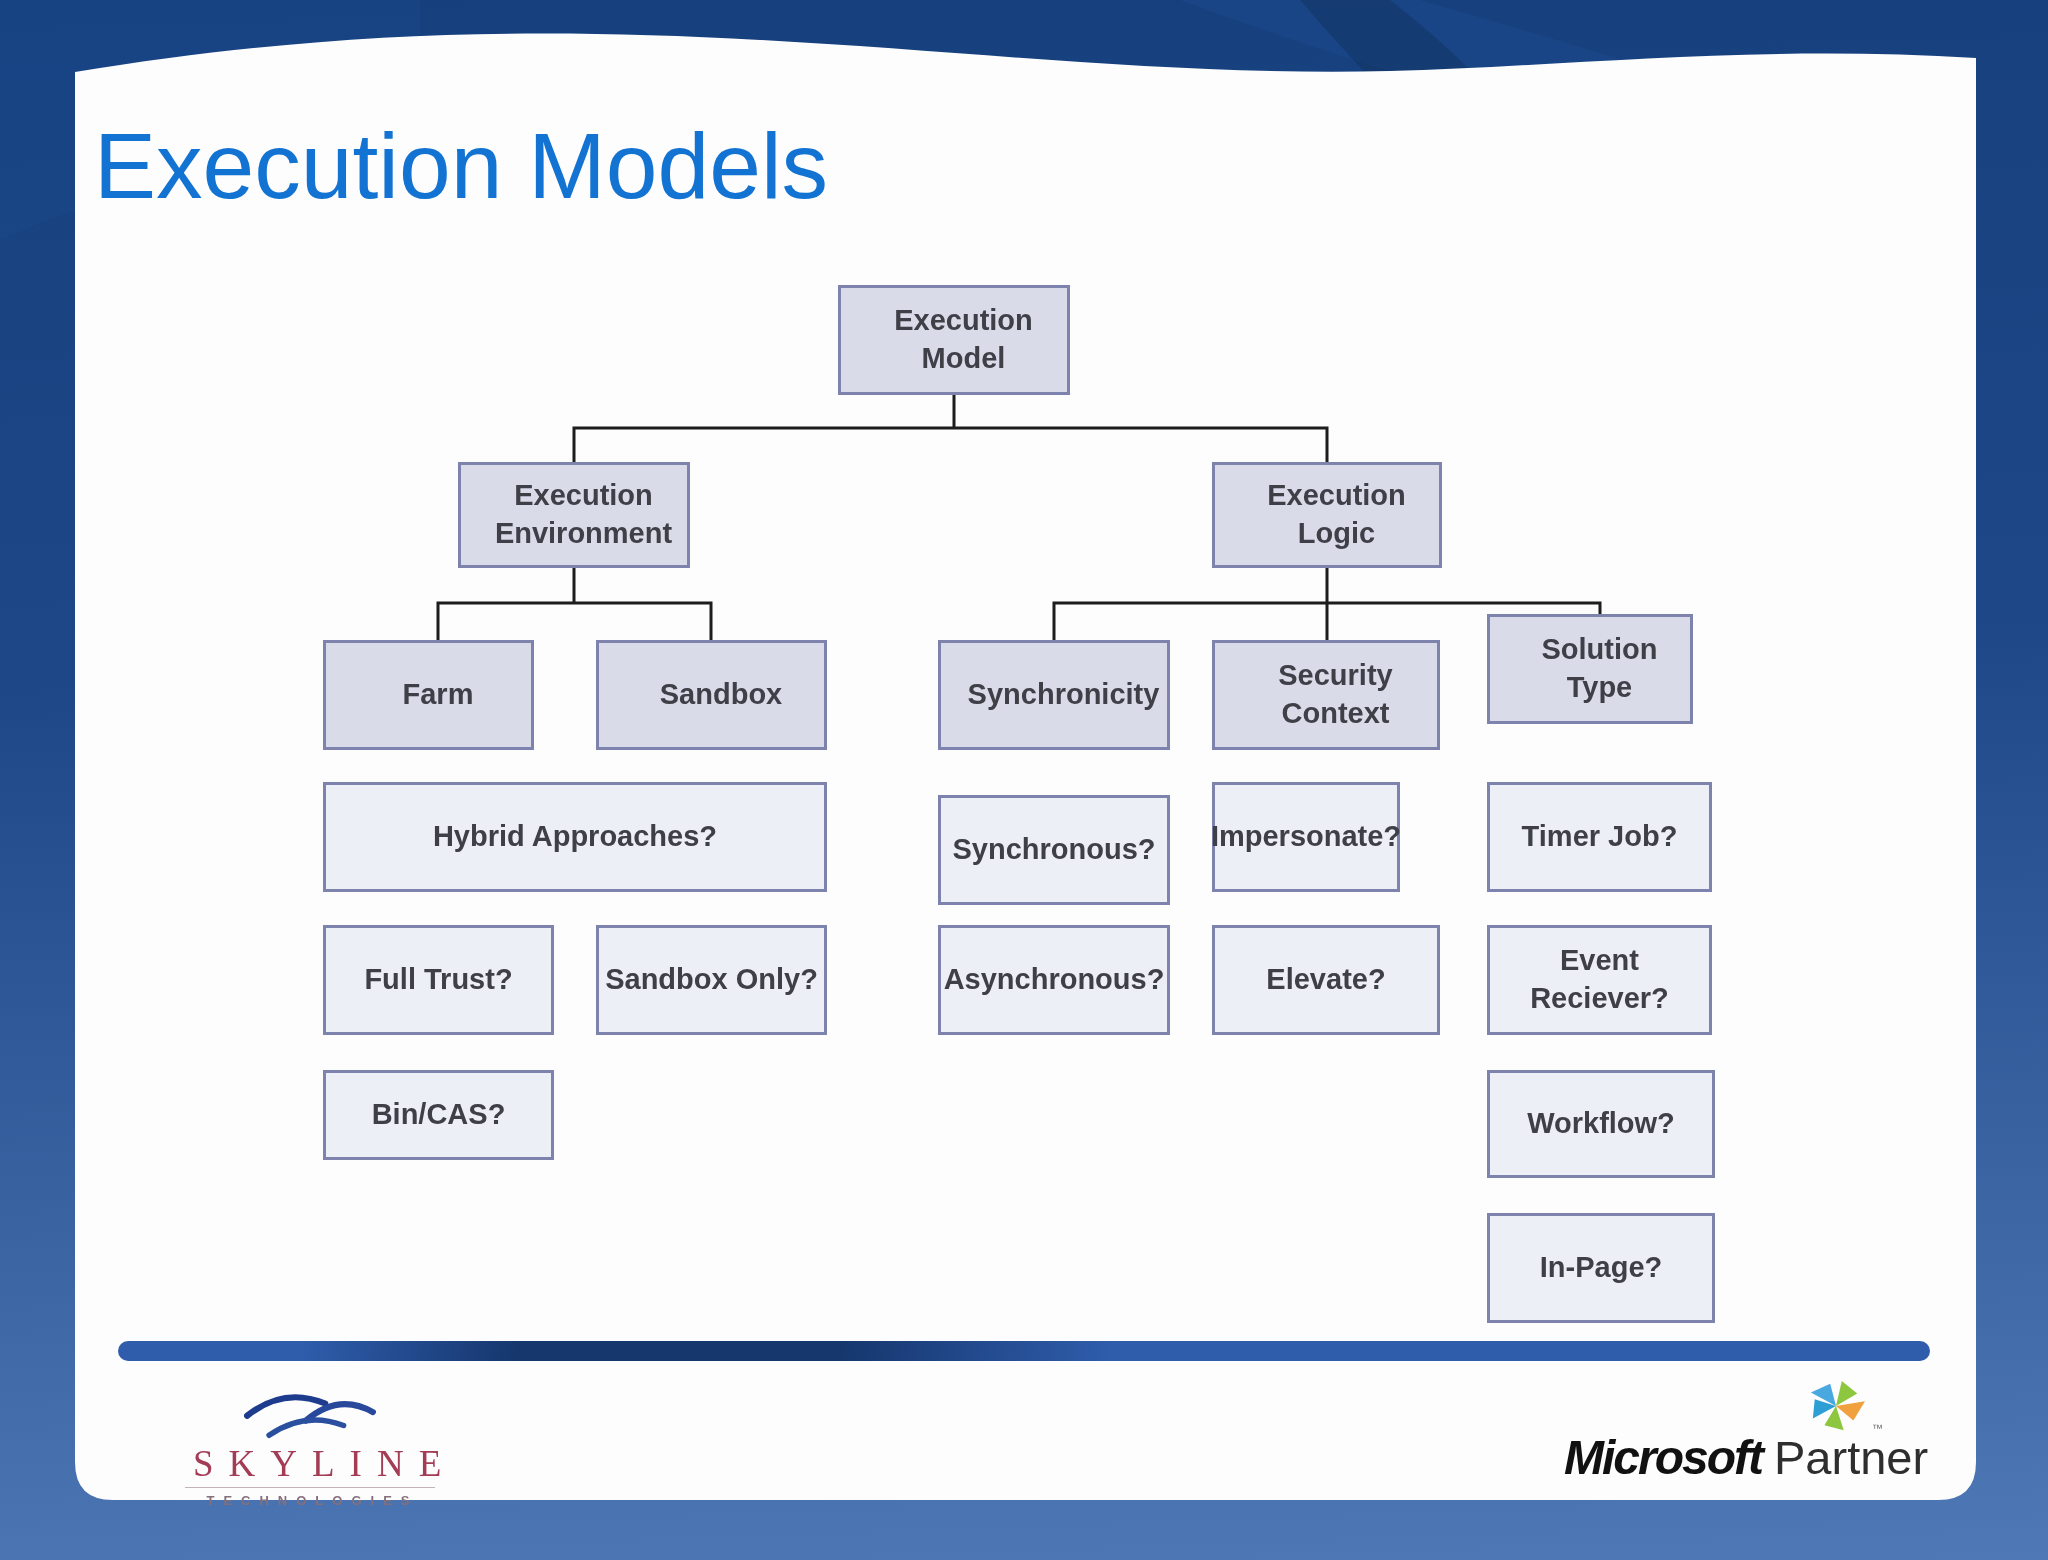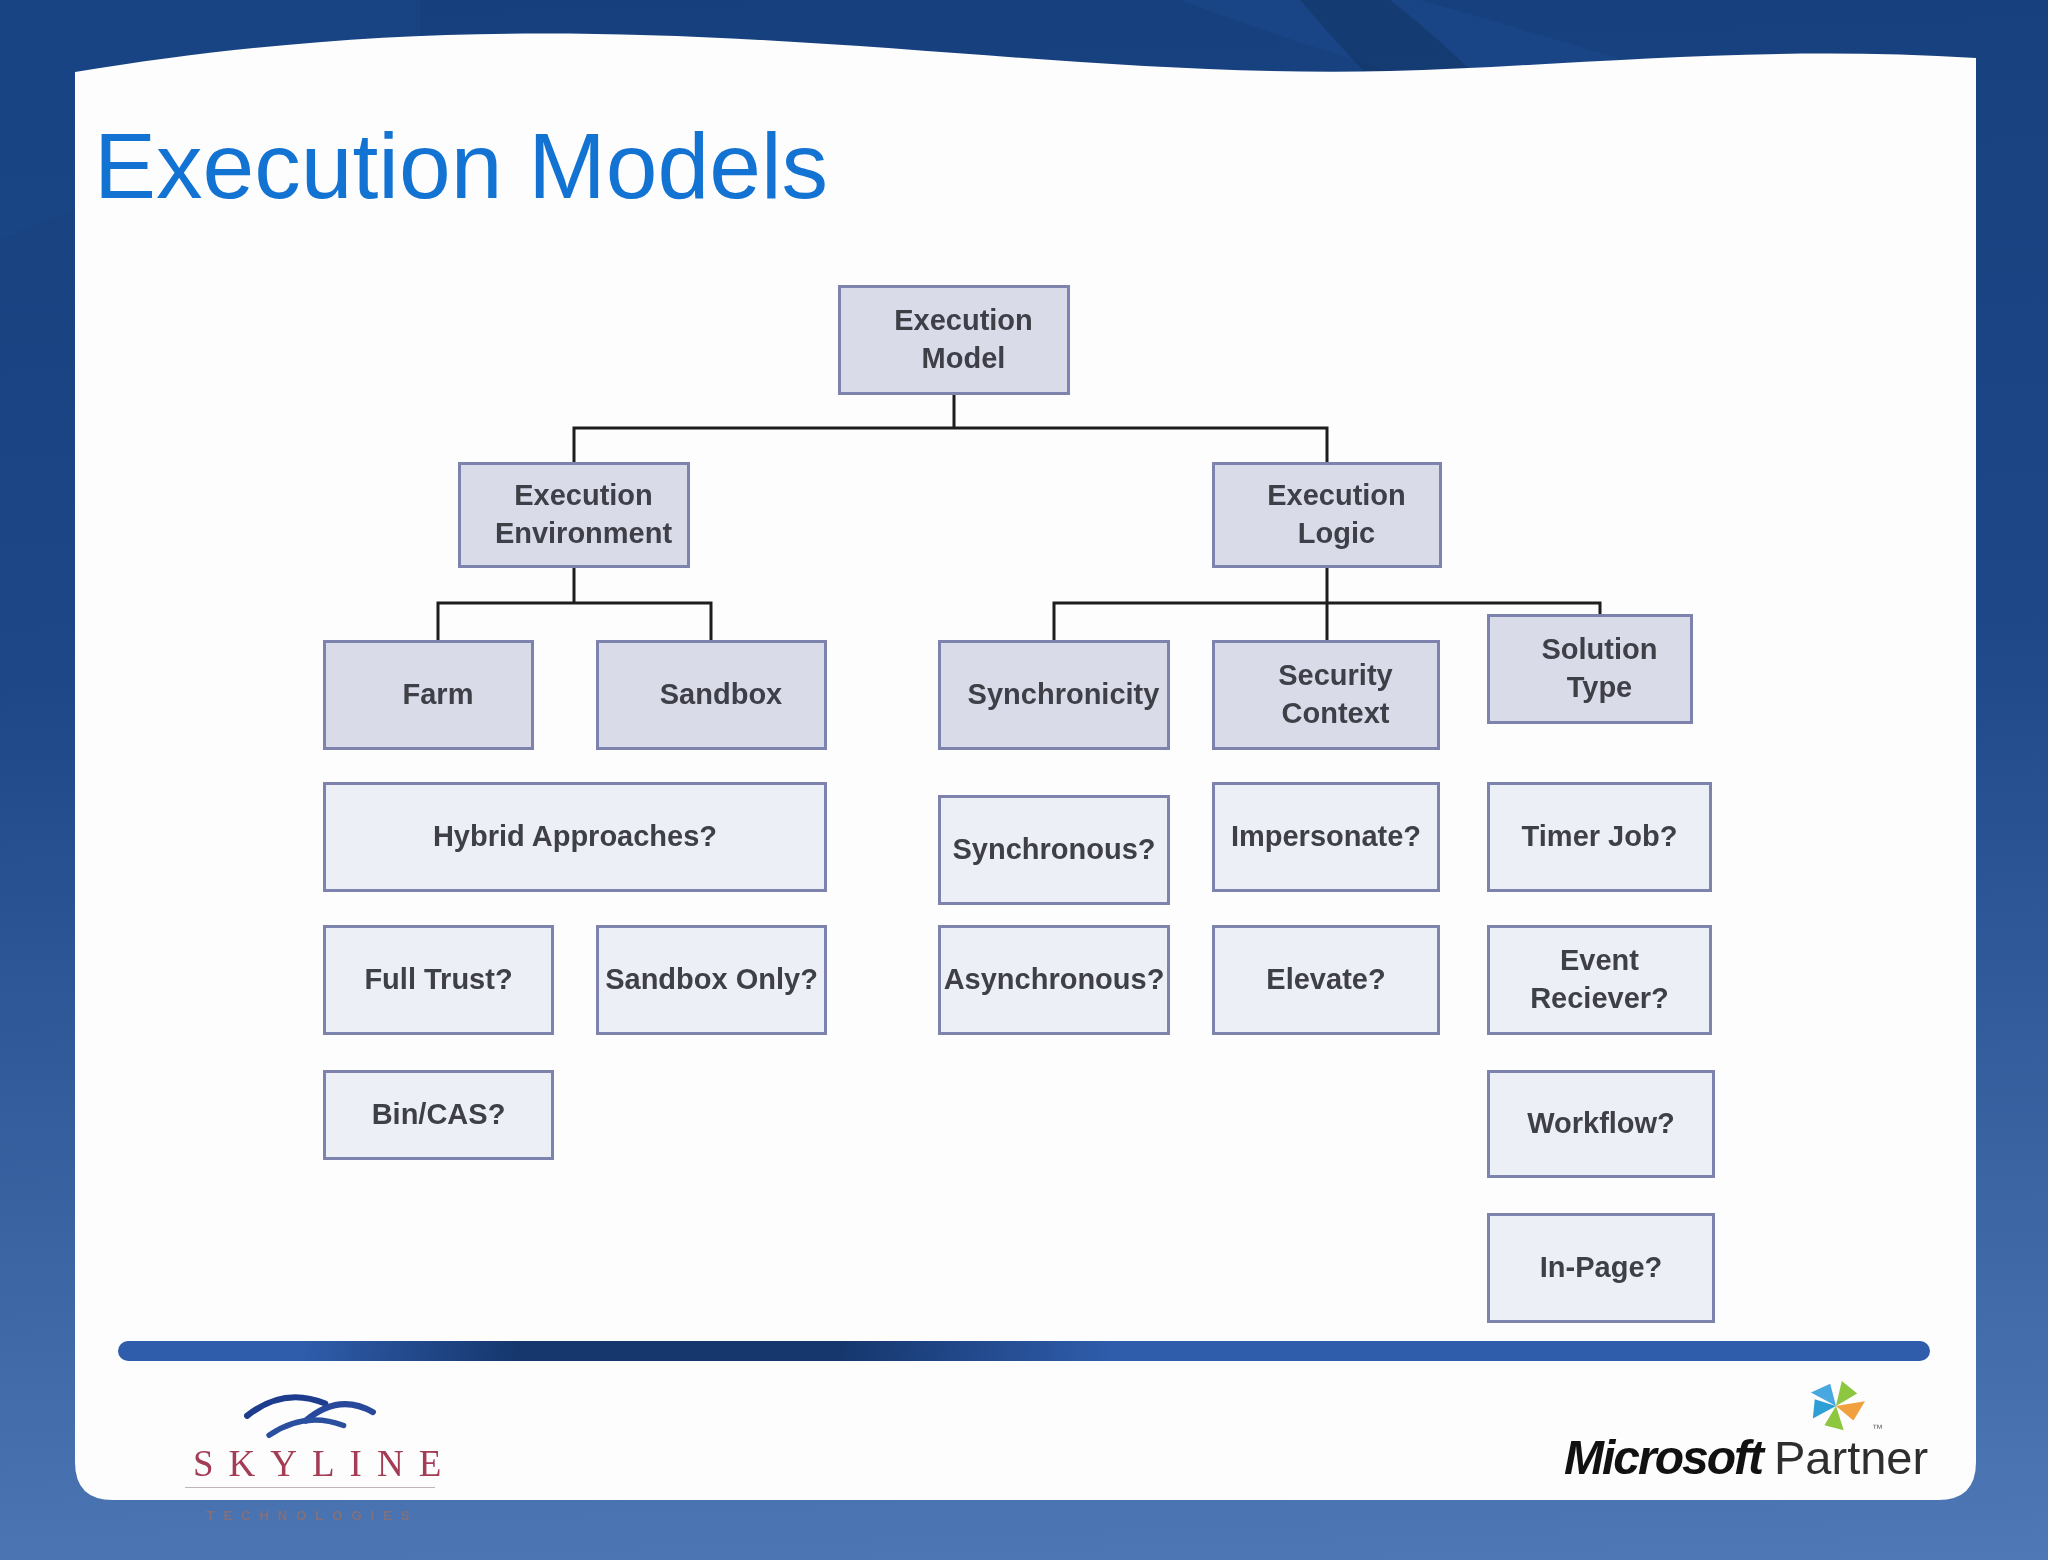--- a/index.html
+++ b/index.html
@@ -36,21 +36,21 @@
       var(--divider-blue) 55%, var(--divider-blue) 100%);
   }
   .skyline{position:absolute;left:185px;top:1384px;width:250px;text-align:center;}
   .skyline .name{
     display:block;margin-top:-4px;
     font-family:"Liberation Serif", serif;
     font-size:37px;letter-spacing:15px;text-indent:8px;
     color:var(--skyline-maroon);font-weight:500;
   }
   .skyline .tagline{
-    display:block;margin-top:2px;padding-top:20px;
+    display:block;margin-top:2px;padding-top:5px;
     border-top:1px solid #c3b4ba;
     font-size:13px;letter-spacing:9px;text-indent:5px;
     color:#84707b;font-weight:600;
   }
   .mspartner{position:absolute;left:1560px;top:1378px;width:330px;height:110px;}
   .mspartner .pinwheel{position:absolute;left:240px;top:0px;}
   .mspartner .tm{position:absolute;left:312px;top:44px;font-size:11px;color:#666;}
   .mspartner .words{
     position:absolute;left:4px;top:52px;display:flex;align-items:baseline;gap:12px;
   }
@@ -100,21 +100,21 @@
   <div class="node cat" style="left:323px;top:640px;width:211px;height:110px">Farm</div>
   <div class="node cat" style="left:596px;top:640px;width:231px;height:110px">Sandbox</div>
   <div class="node cat" style="left:938px;top:640px;width:232px;height:110px">Synchronicity</div>
   <div class="node cat" style="left:1212px;top:640px;width:228px;height:110px">Security
 Context</div>
   <div class="node cat" style="left:1487px;top:614px;width:206px;height:110px">Solution
 Type</div>
 
   <div class="node q" style="left:323px;top:782px;width:504px;height:110px">Hybrid Approaches?</div>
   <div class="node q" style="left:938px;top:795px;width:232px;height:110px">Synchronous?</div>
-  <div class="node q" style="left:1212px;top:782px;width:228px;height:110px">Impersonate?</div>
+  <div class="node q" style="left:1212px;top:782px;width:188px;height:110px">Impersonate?</div>
   <div class="node q" style="left:1487px;top:782px;width:225px;height:110px">Timer Job?</div>
 
   <div class="node q" style="left:323px;top:925px;width:231px;height:110px">Full Trust?</div>
   <div class="node q" style="left:596px;top:925px;width:231px;height:110px">Sandbox Only?</div>
   <div class="node q" style="left:938px;top:925px;width:232px;height:110px">Asynchronous?</div>
   <div class="node q" style="left:1212px;top:925px;width:228px;height:110px">Elevate?</div>
   <div class="node q" style="left:1487px;top:925px;width:225px;height:110px">Event Reciever?</div>
 
   <div class="node q" style="left:323px;top:1070px;width:231px;height:90px">Bin/CAS?</div>
   <div class="node q" style="left:1487px;top:1213px;width:228px;height:110px">In-Page?</div>

